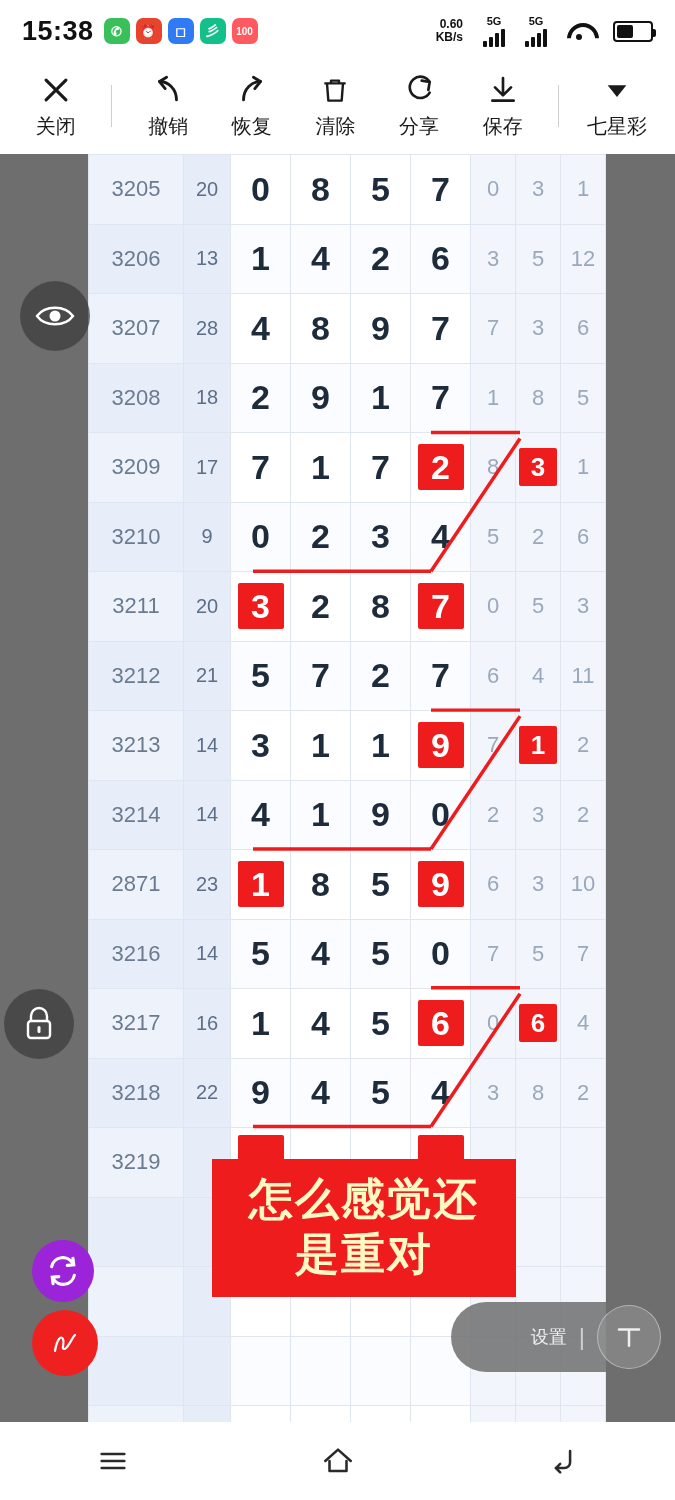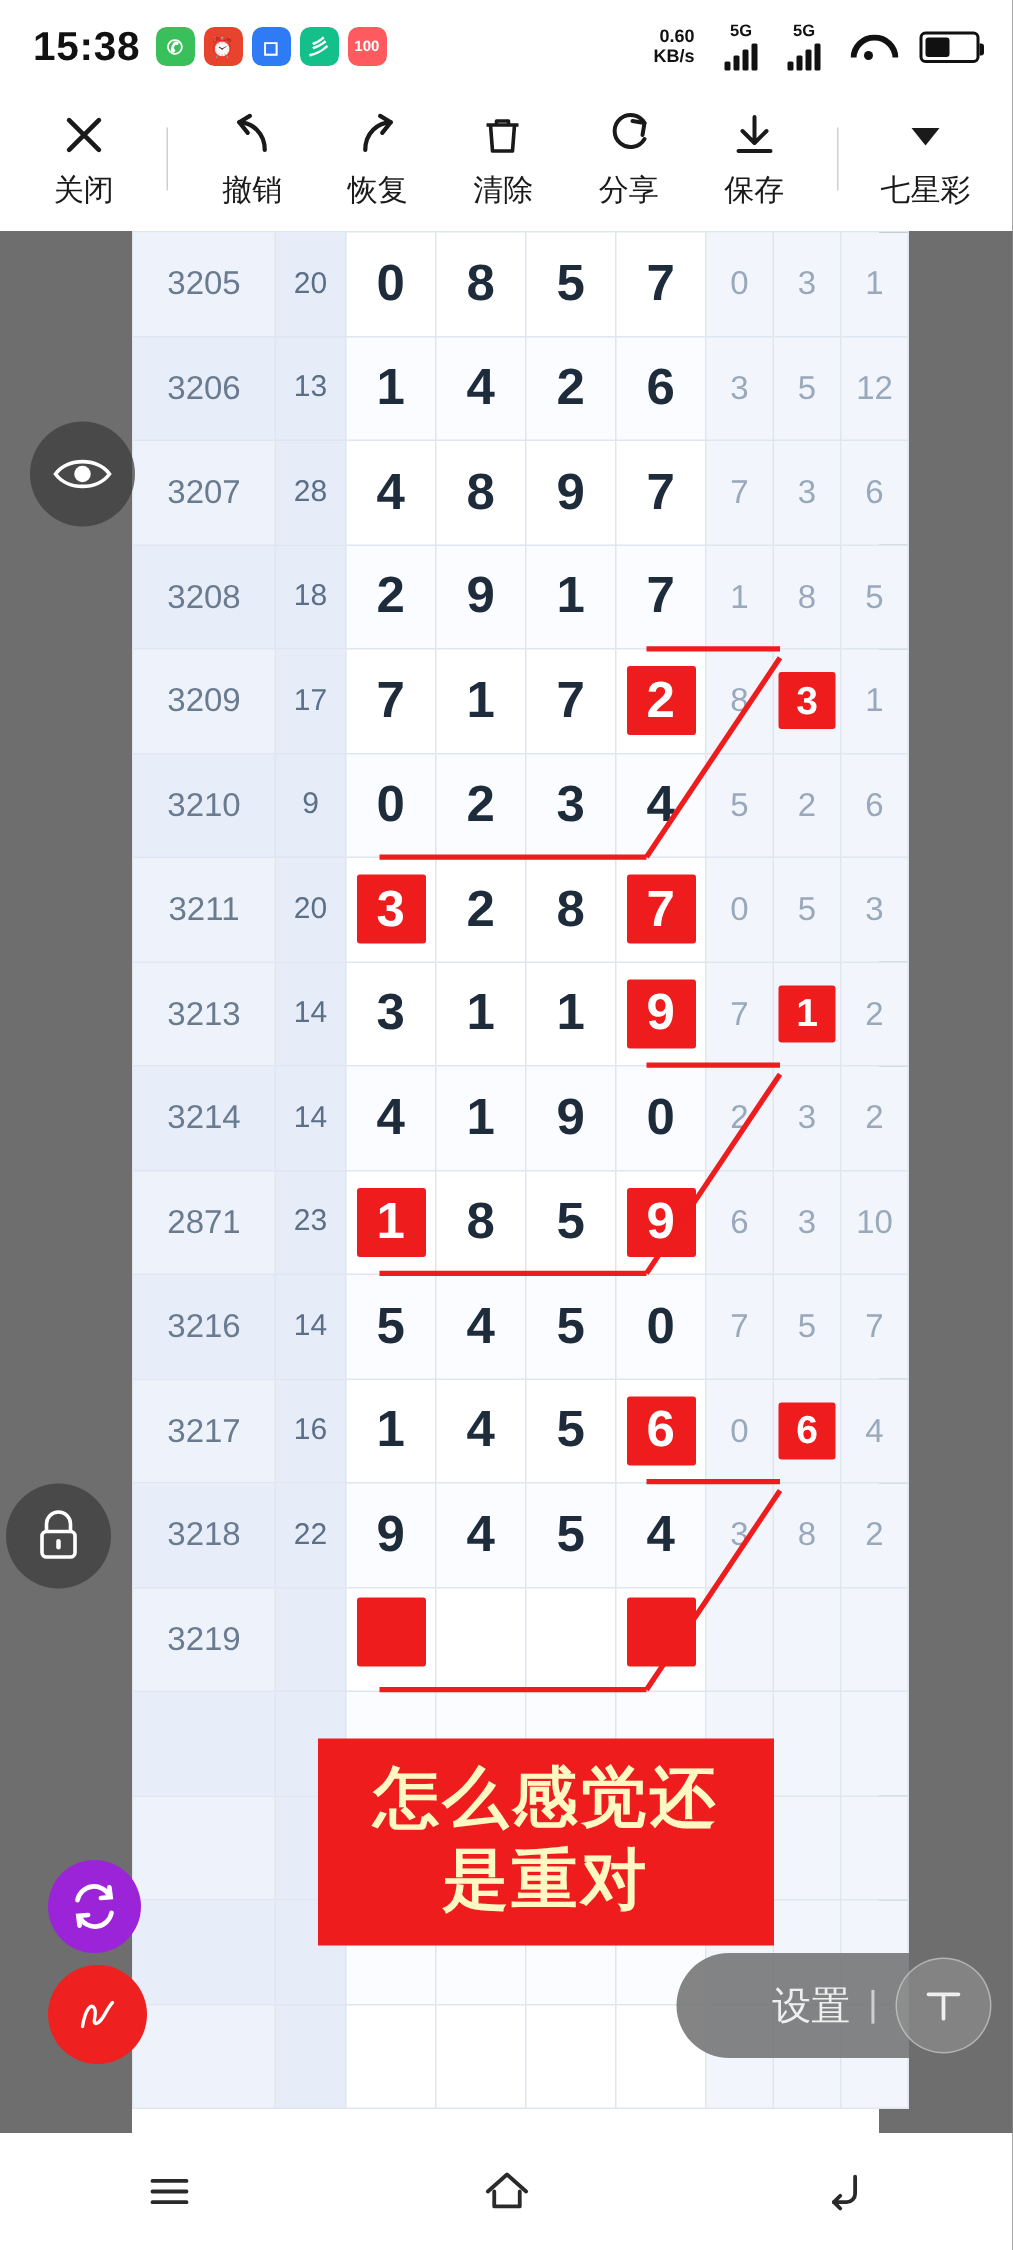--- a/index.html
+++ b/index.html
@@ -98,21 +98,21 @@
     font-size: 44px; font-weight: 700; line-height: 1.25; padding: 12px 10px 16px;
     letter-spacing: 2px;
   }
 
   
   .settings-pill {
     position: absolute; right: 6px; top: 1148px; height: 70px; width: 218px;
     background: rgba(110,110,110,.85); border-radius: 36px;
     display: flex; align-items: center; justify-content: flex-end; gap: 12px; padding-right: 8px;
   }
-  .settings-pill .sp-label { font-size: 26px; color: #efefef; }
+  .settings-pill .sp-label { font-size: 18px; color: #efefef; }
   .settings-pill .sp-div { color: #cfcfcf; font-size: 24px; }
   .sp-circle {
     width: 64px; height: 64px; border-radius: 50%; background: rgba(150,150,150,.55);
     border: 1px solid rgba(230,230,230,.5);
     display:flex; align-items:center; justify-content:center; color:#efefef; font-size: 30px;
   }
 
   
   .navbar { height: 78px; background: #ffffff; display: flex; align-items: center; justify-content: space-around; }
   .nav-btn { width: 90px; height: 50px; display:flex; align-items:center; justify-content:center; color:#2a2a2a; }
@@ -301,20 +301,31 @@
           <tr>
             <td class="c-issue">3211</td>
             <td class="c-sum">20</td>
             <td class="c-big"><span class="mark">3</span></td>
             <td class="c-big">2</td>
             <td class="c-big">8</td>
             <td class="c-big"><span class="mark">7</span></td>
             <td class="c-small">0</td>
             <td class="c-small">5</td>
             <td class="c-small">3</td>
+          </tr>
+          <tr class="alt">
+            <td class="c-issue">3212</td>
+            <td class="c-sum">21</td>
+            <td class="c-big">5</td>
+            <td class="c-big">7</td>
+            <td class="c-big">2</td>
+            <td class="c-big">7</td>
+            <td class="c-small">6</td>
+            <td class="c-small">4</td>
+            <td class="c-small">11</td>
           </tr>
           <tr>
             <td class="c-issue">3213</td>
             <td class="c-sum">14</td>
             <td class="c-big">3</td>
             <td class="c-big">1</td>
             <td class="c-big">1</td>
             <td class="c-big"><span class="mark">9</span></td>
             <td class="c-small">7</td>
             <td class="c-small"><span class="mark sm">1</span></td>

